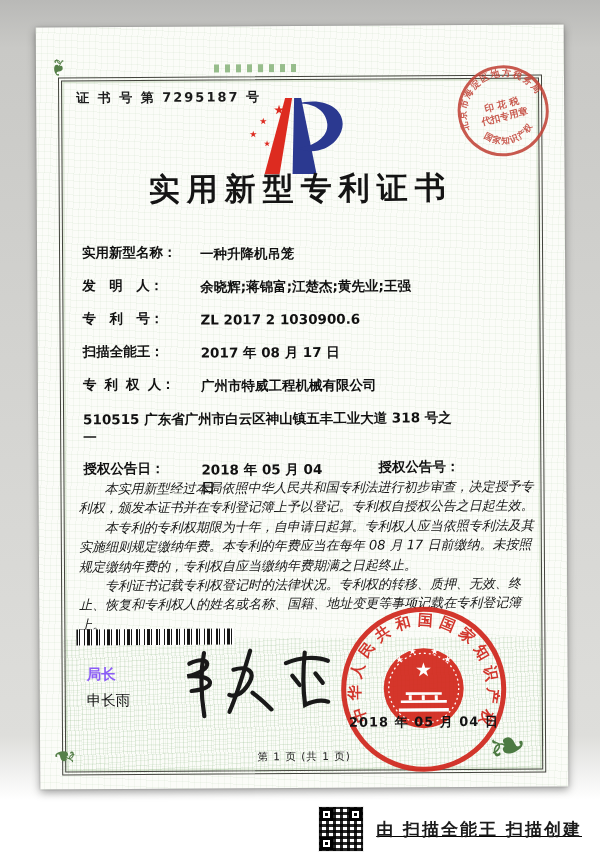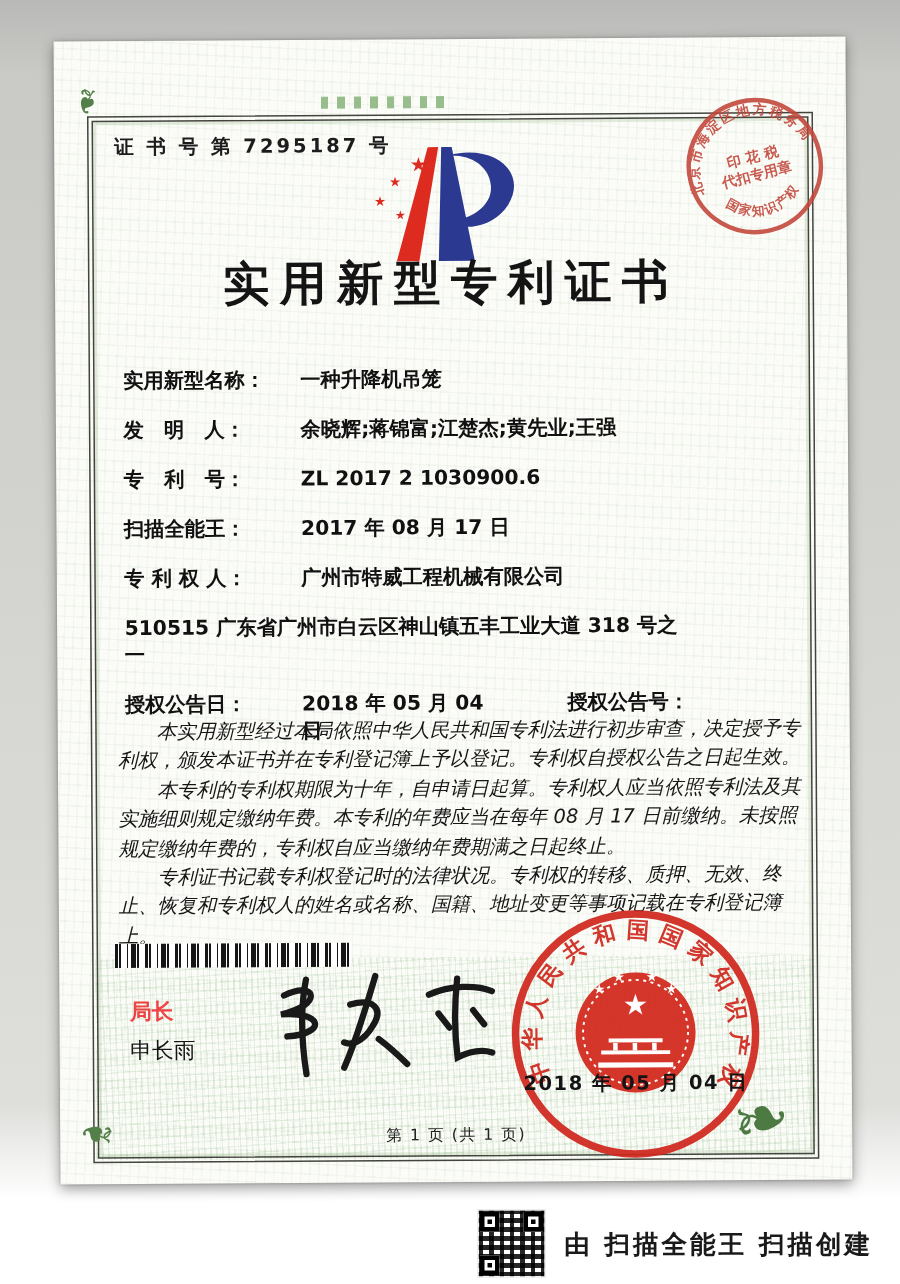--- a/index.html
+++ b/index.html
@@ -38,47 +38,47 @@
   .logo { position:absolute; left:197px; top:68px; width:115px; height:84px; }
 
   .title { position:absolute; left:22px; top:142px; width:484px; text-align:center;
     font-family:"DejaVu Serif","Liberation Serif",serif; font-size:31px; font-weight:700;
     letter-spacing:7px; color:#141414; }
 
   .fields { position:absolute; left:45px; top:218px; width:452px; font-size:13.5px;
     font-weight:600; color:#111; }
   .row { display:flex; align-items:flex-start; margin-top:15px; line-height:18px; }
   .row:first-child { margin-top:0; }
-  .lab { flex:0 0 118px; white-space:pre; }
+  .lab { flex:0 0 118px; white-space:pre;font-family:Liberation Mono, monospace; }
   .val { flex:1; word-break:break-all; }
   .val-grant-date { flex:0 0 137px; }
 
   .paragraphs { position:absolute; left:40px; top:452px; width:458px; font-size:13px;
     line-height:19.4px; color:#161616; font-style:italic; font-weight:500; word-break:break-all; }
   .paragraphs p { text-indent:2em; }
 
   .barcode { position:absolute; left:37px; top:602px; width:158px; height:16px;
     background:repeating-linear-gradient(90deg,#161616 0 2px,#fff 2px 3px,#161616 3px 4px,#fff 4px 8px,#161616 8px 9px,#fff 9px 11px,#161616 11px 14px,#fff 14px 15px,#161616 15px 16px,#fff 16px 20px); }
 
-  .sig-title { position:absolute; left:47px; top:638px; font-size:14.5px; font-weight:700; color:#ef4444; }
+  .sig-title { position:absolute; left:47px; top:638px; font-size:14.5px; font-weight:700; color:#8b5cf6; }
   .sig-name  { position:absolute; left:47px; top:664px; font-size:14.5px; font-weight:400; color:#141414; }
   .handwriting { position:absolute; left:128px; top:616px; width:180px; height:84px; }
 
   .seal { position:absolute; left:299px; top:579px; width:170px; height:170px; opacity:.93; }
   .seal-date { position:absolute; left:299px; top:688px; width:170px; text-align:center;
     font-size:13px; font-weight:700; color:#141414; letter-spacing:1px; white-space:nowrap; }
 
   .stamp { position:absolute; left:417px; top:36px; width:100px; height:100px;
     transform:rotate(-14deg); opacity:.88; }
 
   .page-no { position:absolute; left:164px; top:724px; width:200px; text-align:center;
     font-size:10.5px; color:#222; letter-spacing:1px; }
 
   .scan-row { position:absolute; left:0; top:804px; width:582px; height:50px;
-    display:flex; justify-content:flex-end; align-items:center; gap:12px; }
+    display:flex; justify-content:flex-end; align-items:center; gap:12px;text-decoration:underline; }
   .qr { position:relative; width:46px; height:46px; background:#fff; border:1px solid #eee;
     background-image:
       repeating-linear-gradient(0deg, rgba(0,0,0,.85) 0 3px, transparent 3px 6px),
       repeating-linear-gradient(90deg, rgba(0,0,0,.85) 0 3px, transparent 3px 7px);
     background-size:100% 100%; }
   .finder { position:absolute; width:13px; height:13px; border:3px solid #000; background:#fff; }
   .finder::after { content:''; position:absolute; inset:2px; background:#000; }
   .f-tl { left:1px; top:1px; } .f-tr { right:1px; top:1px; } .f-bl { left:1px; bottom:1px; }
   .scan-text { font-size:17px; font-weight:600; color:#1a1a1a; letter-spacing:2px; white-space:nowrap; }
 </style>

